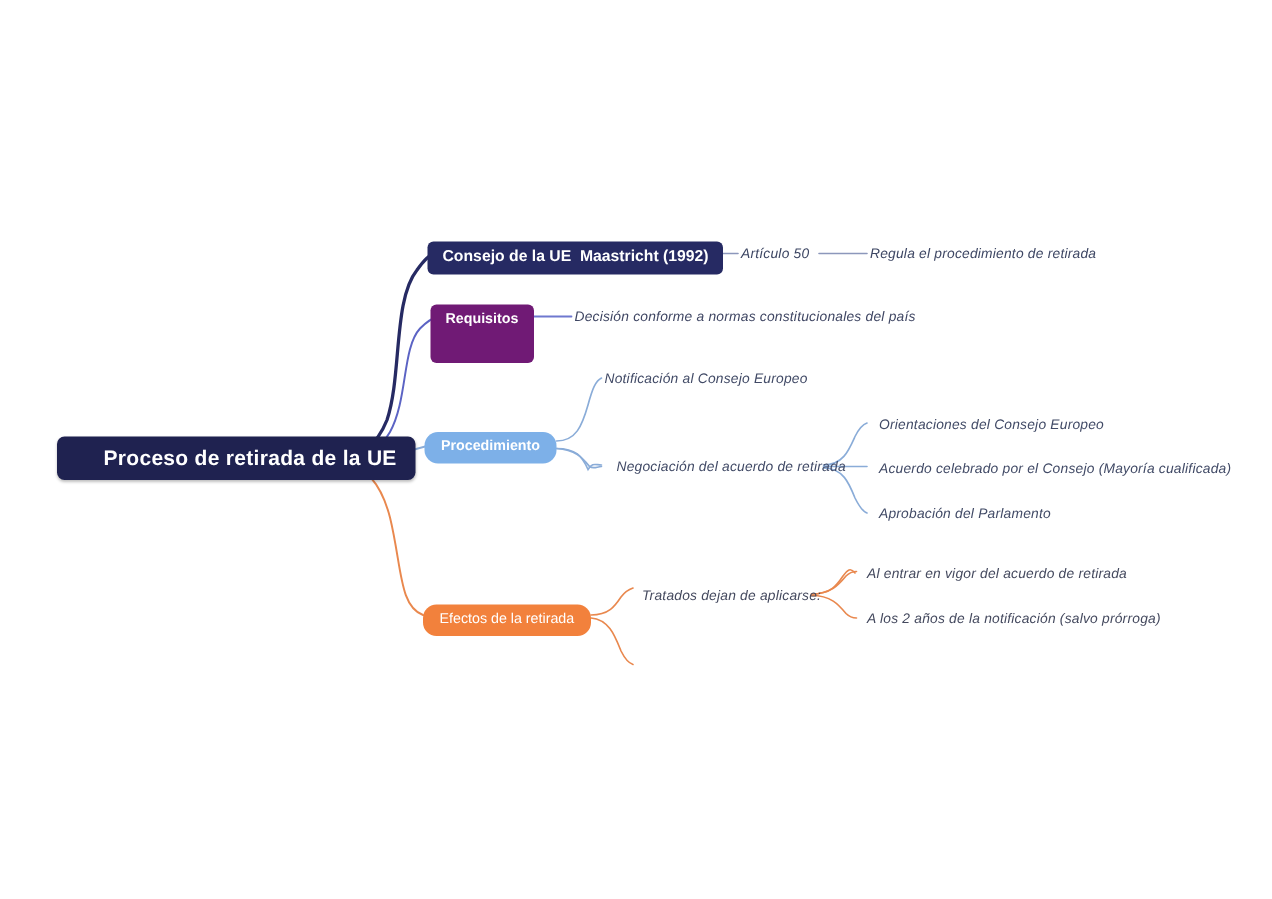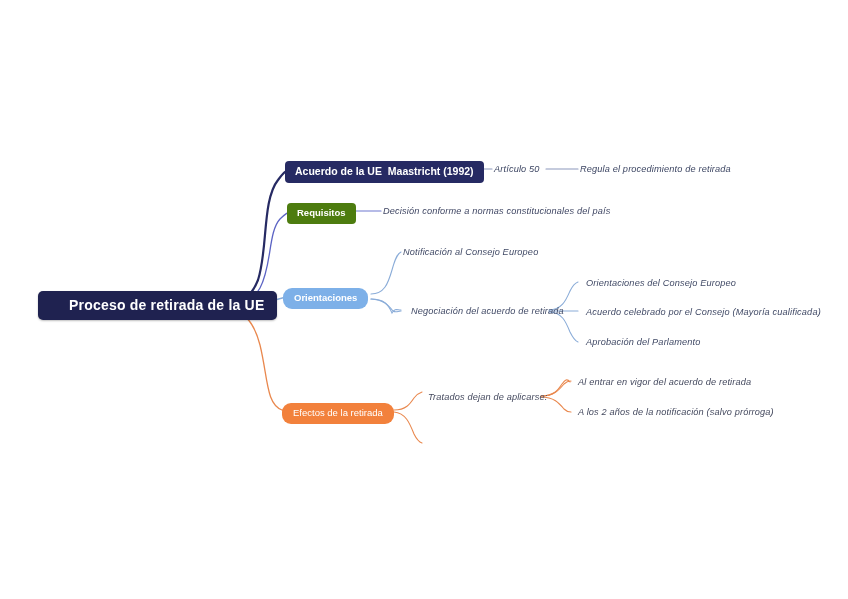--- a/index.html
+++ b/index.html
@@ -54,26 +54,26 @@
     font-size: 10.5px;
     border-radius: 4px;
     padding: 5px 10px 6px 10px;
     line-height: 1;
   }
   .node-navy .light {
     font-weight: normal;
   }
   
   .node-indigo {
-    background: #4d7c0f;
+    background: #701a75;
     color: #ffffff;
     font-weight: bold;
     font-size: 9.5px;
     border-radius: 4px;
-    padding: 5px 10px 6px 10px;
+    padding: 5px 10px 24px 10px;
     line-height: 1;
   }
   
   .node-lightblue {
     background: #7db0e8;
     color: #ffffff;
     font-weight: bold;
     font-size: 9.5px;
     border-radius: 9px;
     padding: 5px 11px 6px 11px;
@@ -139,29 +139,29 @@
     <path d="M394,412 C406,413 410,424 414,434 C417,440 419,442 422,443" fill="none" stroke="#e9884e" stroke-width="1.1" stroke-linecap="round"></path>
 
     <path d="M541,396 C554,396 558,390 562,384 C565,380 567,378 570,382" fill="none" stroke="#e9884e" stroke-width="1.1" stroke-linecap="round"></path>
     <path d="M541,396 C554,396 559,390 564,384 C566,382 568,381 571,381" fill="none" stroke="#e9884e" stroke-width="1.1" stroke-linecap="round"></path>
     <path d="M541,397 C554,397 559,403 564,409 C566,411 568,412 571,412" fill="none" stroke="#e9884e" stroke-width="1.1" stroke-linecap="round"></path>
   </svg>
 
   <div class="node node-root" style="left:38px; top:291px;">Proceso de retirada de la UE</div>
 
   <div class="node node-navy" style="left:285px; top:161px;">
-    <span>Acuerdo de la UE</span><span class="light">&nbsp;&nbsp;</span><span>Maastricht (1992)</span>
+    <span>Consejo de la UE</span><span class="light">&nbsp;&nbsp;</span><span>Maastricht (1992)</span>
   </div>
   <div class="leaf leaf-navy" style="left:494px; top:165px;">Artículo 50</div>
   <div class="leaf leaf-navy" style="left:580px; top:165px;">Regula el procedimiento de retirada</div>
 
   <div class="node node-indigo" style="left:287px; top:203px;">Requisitos</div>
   <div class="leaf leaf-indigo" style="left:383px; top:207px;">Decisión conforme a normas constitucionales del país</div>
 
-  <div class="node node-lightblue" style="left:283px; top:288px;">Orientaciones</div>
+  <div class="node node-lightblue" style="left:283px; top:288px;">Procedimiento</div>
   <div class="leaf leaf-blue" style="left:403px; top:248px;">Notificación al Consejo Europeo</div>
   <div class="leaf leaf-blue" style="left:379px; top:307px;padding-left:32px;">Negociación del acuerdo de retirada</div>
   <div class="leaf leaf-blue" style="left:586px; top:279px;">Orientaciones del Consejo Europeo</div>
   <div class="leaf leaf-blue" style="left:586px; top:308px;">Acuerdo celebrado por el Consejo (Mayoría cualificada)</div>
   <div class="leaf leaf-blue" style="left:586px; top:338px;">Aprobación del Parlamento</div>
 
   <div class="node node-orange" style="left:282px; top:403px;">Efectos de la retirada</div>
   <div class="leaf leaf-orange" style="left:428px; top:393px;">Tratados dejan de aplicarse:</div>
   <div class="leaf leaf-orange" style="left:578px; top:378px;">Al entrar en vigor del acuerdo de retirada</div>
   <div class="leaf leaf-orange" style="left:578px; top:408px;">A los 2 años de la notificación (salvo prórroga)</div>

